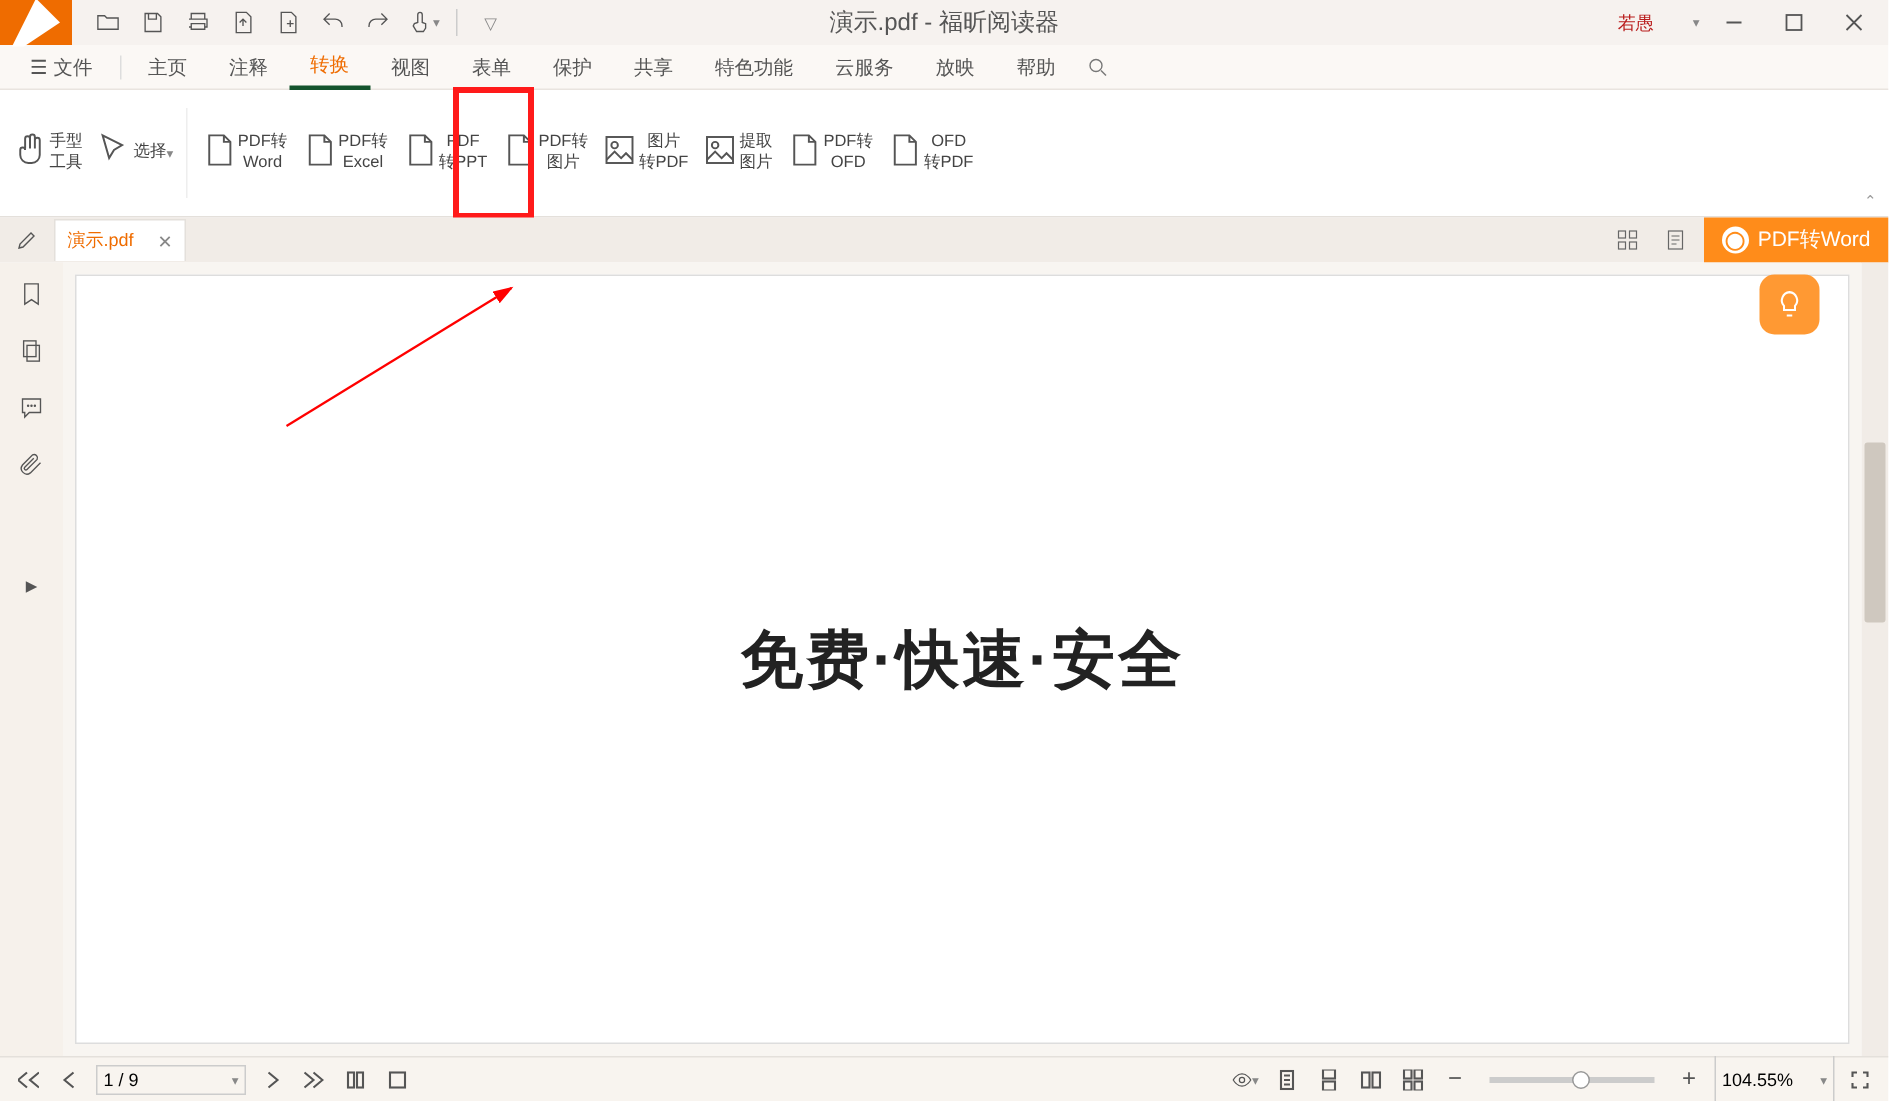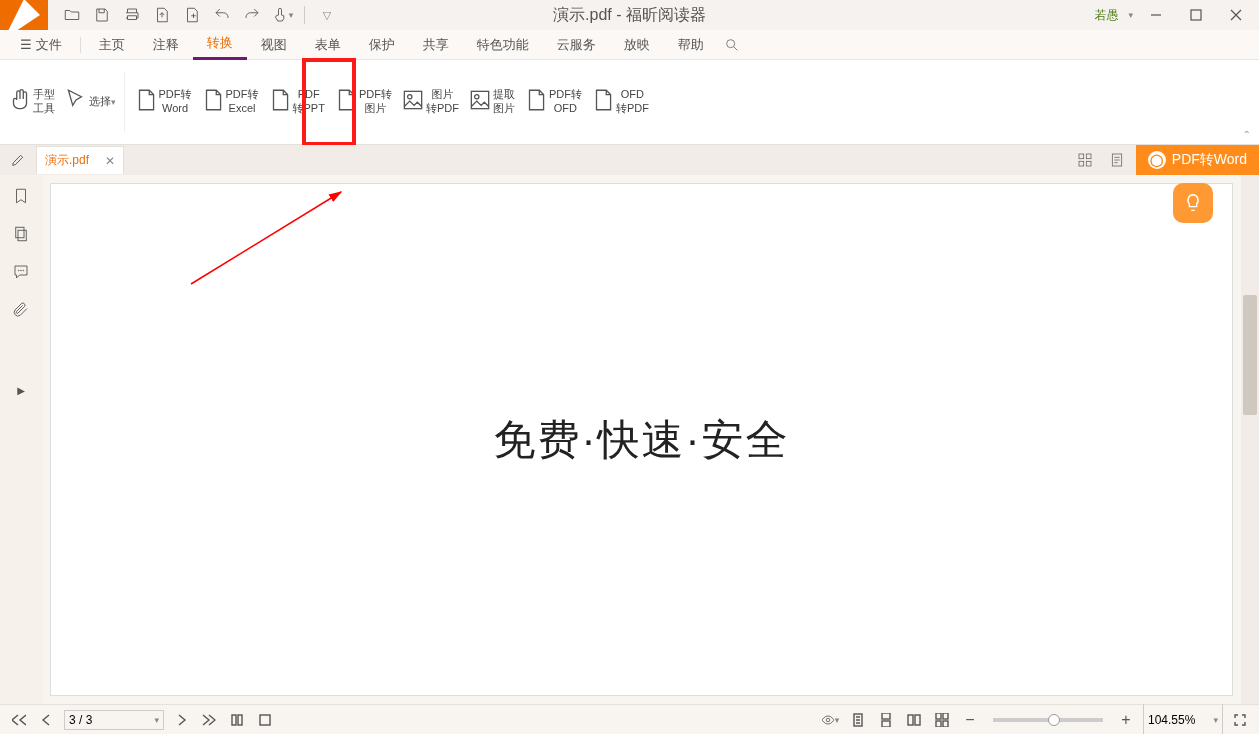--- a/index.html
+++ b/index.html
@@ -7,29 +7,29 @@
 
 
 .titlebar { height: 30px; background: #f6f2ef; display: flex; align-items: center; position: relative; }
 .logo { width: 48px; height: 30px; background: #ef6c00; display: flex; align-items: center; justify-content: center; color: #fff; font-weight: bold; }
 .qat { display: flex; align-items: center; gap: 2px; margin-left: 10px; }
 .qat-icon { width: 28px; height: 28px; display: flex; align-items: center; justify-content: center; cursor: pointer; color: #555; }
 .qat-icon svg { width: 18px; height: 18px; stroke: #555; fill: none; stroke-width: 1.2; }
 .qat-sep { width: 1px; height: 18px; background: #ccc; margin: 0 6px; }
 .title-center { position: absolute; left: 50%; transform: translateX(-50%); font-size: 16px; color: #555; }
 .title-right { margin-left: auto; display: flex; align-items: center; gap: 6px; padding-right: 6px; }
-.user-name { font-size: 12px; color: #4d7c0f; margin-right: 4px; }
+.user-name { font-size: 12px; color: #b91c1c; margin-right: 20px; }
 .winbtn { width: 34px; height: 28px; display: flex; align-items: center; justify-content: center; cursor: pointer; color: #555; }
 .winbtn svg { width: 14px; height: 14px; stroke: #555; fill: none; stroke-width: 1.2; }
 
 
 .menubar { height: 30px; background: #fbf8f5; display: flex; align-items: center; padding-left: 6px; border-bottom: 1px solid #e9e4df; }
 .menu-item { padding: 0 14px; font-size: 13px; color: #555; cursor: pointer; height: 30px; display: flex; align-items: center; }
 .menu-item.file { display: flex; gap: 4px; align-items: center; }
-.menu-item.active { color: #ef6c00; border-bottom: 3px solid #701a75; }
+.menu-item.active { color: #ef6c00; border-bottom: 3px solid #14532d; }
 .menu-sep { width: 1px; height: 16px; background: #ddd; margin: 0 4px; }
 .menu-search { width: 28px; height: 28px; display:flex; align-items:center; justify-content:center; cursor:pointer; }
 .menu-search svg { width:16px; height:16px; stroke:#777; fill:none; stroke-width:1.4; }
 
 
 .ribbon { height: 85px; background: #fff; border-bottom: 1px solid #e4e0db; display: flex; align-items: center; padding-left: 3px; position: relative; }
 .ribbon-group { display: flex; flex-direction: row; align-items: center; justify-content: center; padding: 3px 4px; cursor: pointer; text-align: center; }
 .ribbon-group .icon { width: 26px; height: 26px; margin-bottom: 4px; }
 .ribbon-group .icon svg { width: 26px; height: 26px; stroke: #555; fill: none; stroke-width: 1.2; }
 .ribbon-label { font-size: 11px; color: #444; line-height: 1.25; white-space: pre-line; }
@@ -50,21 +50,21 @@
 .pdf2word-badge .circ { width: 18px; height: 18px; border-radius: 50%; background: #fff; color: #ff8c1a; display:flex; align-items:center; justify-content:center; font-weight:bold; font-size:12px;}
 
 
 .main { display: flex; height: calc(734px - 30px - 30px - 85px - 30px - 30px); }
 .sidebar { width: 42px; background: #f6f1eb; display: flex; flex-direction: column; align-items: center; padding-top: 8px; gap: 12px; }
 .sidebar-icon { width: 26px; height: 26px; display:flex; align-items:center; justify-content:center; cursor:pointer; }
 .sidebar-icon svg { width: 18px; height: 18px; stroke: #555; fill: none; stroke-width: 1.2; }
 .sidebar-expander { margin-top: 50px; color:#555; cursor:pointer; font-size:10px;}
 .docview { flex: 1; background: #f8f5f1; display: flex; position: relative; }
 .page { margin: 8px; background: #fff; border: 1px solid #ddd; flex:1; display:flex; align-items:center; justify-content:center; position:relative; }
-.page-text { font-size: 42px; color: #222; letter-spacing: 2px; font-weight:400;}
+.page-text { font-size: 42px; color: #222; letter-spacing: 2px; font-weight:700;}
 .scrollbar { width: 18px; background: #f1ece7; position: relative; }
 .scroll-thumb { position: absolute; top: 120px; width: 14px; left: 2px; height: 120px; background: #cfc8bf; border-radius: 2px; }
 .bulb { position: absolute; top: 8px; right: 28px; width: 40px; height: 40px; background: #ff9933; border-radius: 10px; display:flex; align-items:center; justify-content:center; color:#fff;}
 .bulb svg { width:22px; height:22px; stroke:#fff; fill:none; stroke-width:1.5;}
 
 
 .arrow-line { position: absolute; pointer-events:none; }
 
 
 .statusbar { height: 30px; background: #f8f4ef; border-top: 1px solid #e4e0db; display: flex; align-items: center; padding: 0 8px; gap: 6px; }
@@ -353,21 +353,21 @@
       <svg viewBox="0 0 14 14">
         <path d="M11 2L5 7l6 5M3 2L-3 7l6 5" transform="translate(3,0)"></path>
       </svg>
     </div>
   <div class="status-btn">
       <svg viewBox="0 0 14 14">
         <path d="M9 2L3 7l6 5"></path>
       </svg>
     </div>
   <div class="page-input">
-    <span>3 / 3</span>
+    <span>1 / 9</span>
     <span class="chev-down">▾</span>
   </div>
   <div class="status-btn">
       <svg viewBox="0 0 14 14">
         <path d="M5 2l6 5-6 5"></path>
       </svg>
     </div>
   <div class="status-btn">
       <svg viewBox="0 0 14 14">
         <path d="M3 2l6 5-6 5M9 2l6 5-6 5" transform="translate(-2,0)"></path>

